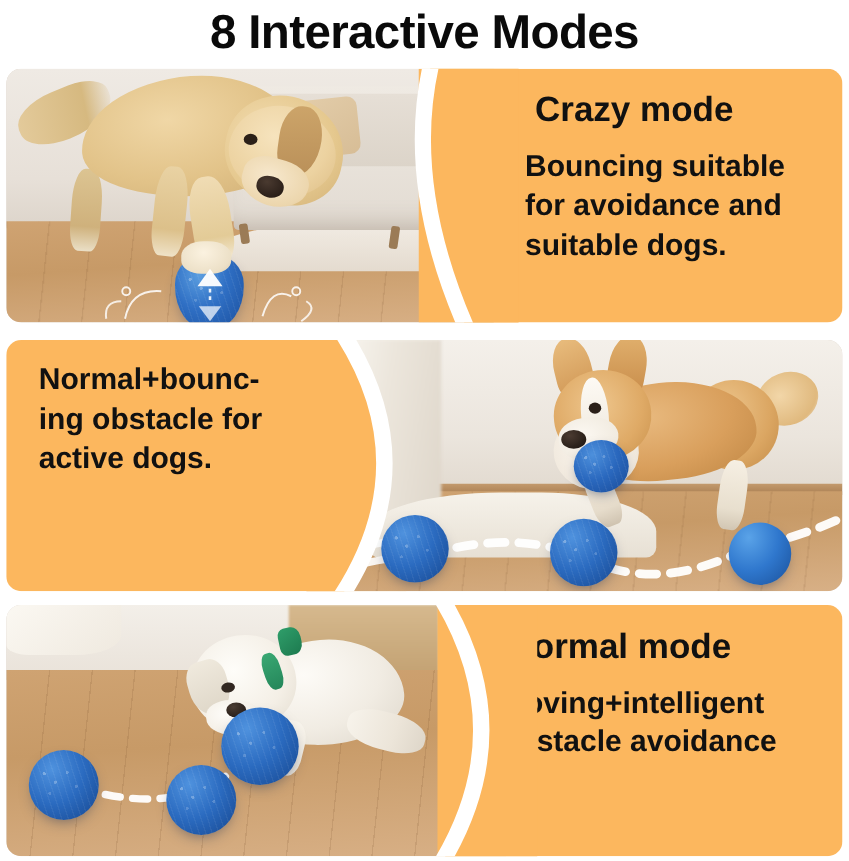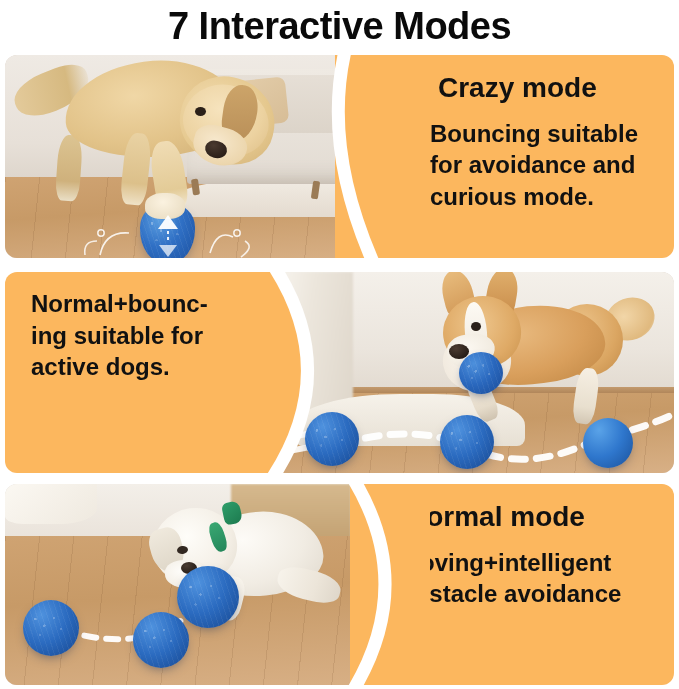--- a/index.html
+++ b/index.html
@@ -88,21 +88,21 @@
     white-space: nowrap;
     margin-bottom: 14px;
   }
   .mode-body {
     font-size: 24px;
     font-weight: bold;
     line-height: 1.32;
   }
   .mode-body span { display: block; white-space: nowrap; }
 
-  #crazy-text  { left: 95px;  top: 18px;  width: 250px; }
+  #crazy-text  { left: 85px;  top: 18px;  width: 250px; }
   #gentle-text { left: 26px;  top: 16px;  width: 245px; }
   #normal-text { left: 50px;  top: 18px;  width: 265px; }
 
   #crazy-text .mode-heading  { padding-left: 8px; }
   #gentle-text .mode-heading { padding-left: 8px; }
   #normal-text .mode-heading { padding-left: 6px; }
 
   
   .scene { position: absolute; inset: 0; overflow: hidden; }
 
@@ -439,21 +439,21 @@
   .overlay-svg {
     position: absolute; inset: 0;
     width: 100%; height: 100%;
     pointer-events: none;
   }
 </style>
 </head>
 <body>
 
 <div class="title-bar">
-  <div class="title-text">7 Interactive Modes</div>
+  <div class="title-text">8 Interactive Modes</div>
 </div>
 
 <div class="row" id="row-1">
   <div class="row-inner">
 
     <div class="half left-half photo">
       <div class="scene" id="scene-1">
         <div class="wall"></div>
         <div class="floor"></div>
         <div class="rug"></div>
@@ -493,40 +493,40 @@
         </svg>
       </div>
     </div>
 
     <div class="half right-half orange">
       <div class="mode-text" id="crazy-text">
         <div class="mode-heading">Crazy mode</div>
         <div class="mode-body">
           <span>Bouncing suitable</span>
           <span>for avoidance and</span>
-          <span>curious mode.</span>
+          <span>suitable dogs.</span>
         </div>
       </div>
     </div>
 
     <svg class="divider" viewBox="0 0 110 211" preserveAspectRatio="none">
       <path d="M110 0 L40 0 Q18 96 68 211 L110 211 Z" fill="#fcb75e"></path>
       <path d="M40 0 Q18 96 68 211" stroke="#ffffff" stroke-width="13" fill="none"></path>
     </svg>
   </div>
 </div>
 
 <div class="row" id="row-2">
   <div class="row-inner">
 
     <div class="half left-half orange">
       <div class="mode-text" id="gentle-text">
         <div class="mode-body">
           <span>Normal+bounc-</span>
-          <span>ing suitable for</span>
+          <span>ing obstacle for</span>
           <span>active dogs.</span>
         </div>
       </div>
     </div>
 
     <div class="half right-half photo">
       <div class="scene" id="scene-2">
         <div class="wall"></div>
         <div class="baseboard"></div>
         <div class="floor"></div>

